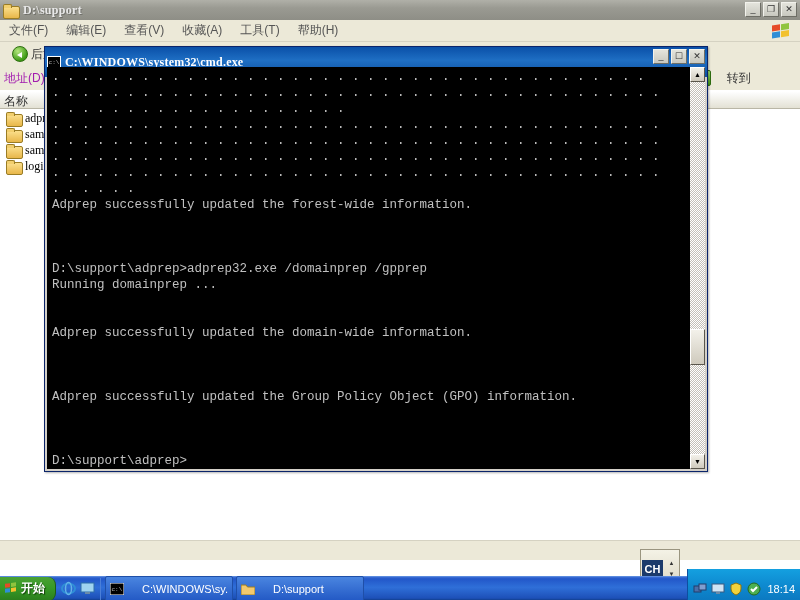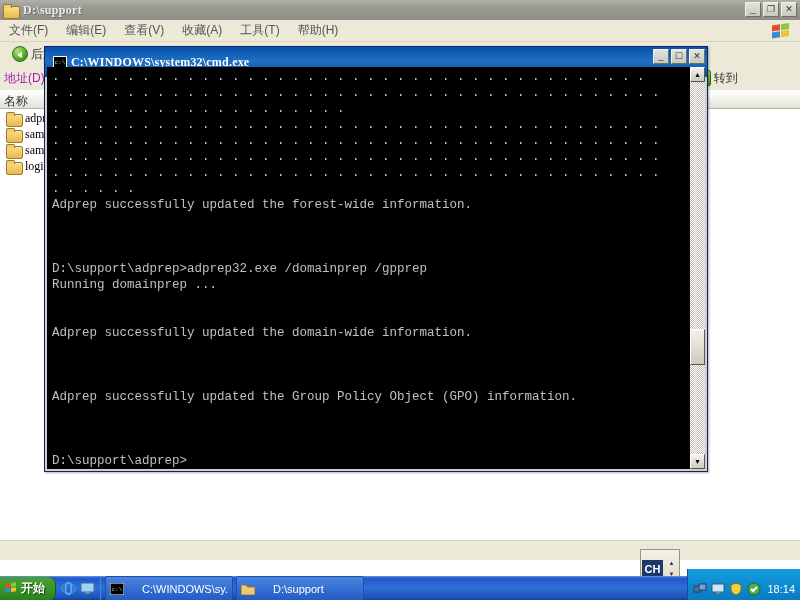--- a/index.html
+++ b/index.html
@@ -87,21 +87,21 @@
   .addr-input {
     height:19px; background:#fff; border:1px solid #7f9db9;
     flex:0 0 auto; width:620px; display:flex; align-items:center; padding-left:3px;
     font-size:11px;
   }
   .addr-drop {
     width:17px;height:19px;background:linear-gradient(to bottom,#fdfdfc,#d6d2bd);
     border:1px solid #8a8575; display:flex;align-items:center;justify-content:center;
     font-size:7px; color:#333; margin-left:2px;
   }
-  .go-btn{display:flex;align-items:center;gap:3px;margin-left:6px;}
+  .go-btn{display:flex;align-items:center;gap:16px;margin-left:6px;}
   .go-arrow{
     width:17px;height:16px;
     background:linear-gradient(to bottom,#9ede6e,#3f9b16);
     border:1px solid #2e6e10;border-radius:2px;position:relative;
   }
   .go-arrow:after{
     content:"";position:absolute;left:4px;top:5px;
     border-left:6px solid #fff;border-top:3px solid transparent;border-bottom:3px solid transparent;
   }
   .go-label{font-size:12px;color:#333;}
@@ -145,21 +145,21 @@
   
   #cmd-window{
     position:absolute;left:44px;top:46px;width:664px;height:426px;
     background:#d4d0c8;
     border:1px solid #0a246a;
     box-shadow: 1px 1px 2px rgba(0,0,0,.3);
   }
   .cmd-titlebar{
     height:30px;
     background:linear-gradient(to bottom,#0a50a8 0%,#1f6fc4 45%,#0d4f9e 100%);
-    display:flex;align-items:center;padding-left:8px;
+    display:flex;align-items:center;padding-left:2px;
   }
   .cmd-ico{
     width:14px;height:12px;background:#000;border:1px solid #fff;
     color:#bbb;font-size:6px;display:flex;align-items:center;justify-content:center;
     font-family:"Liberation Mono",monospace;
   }
   .cmd-title-text{
     color:#fff;font-weight:bold;font-size:12px;margin-left:4px;
     font-family:"Liberation Serif",serif;letter-spacing:.2px;
   }

